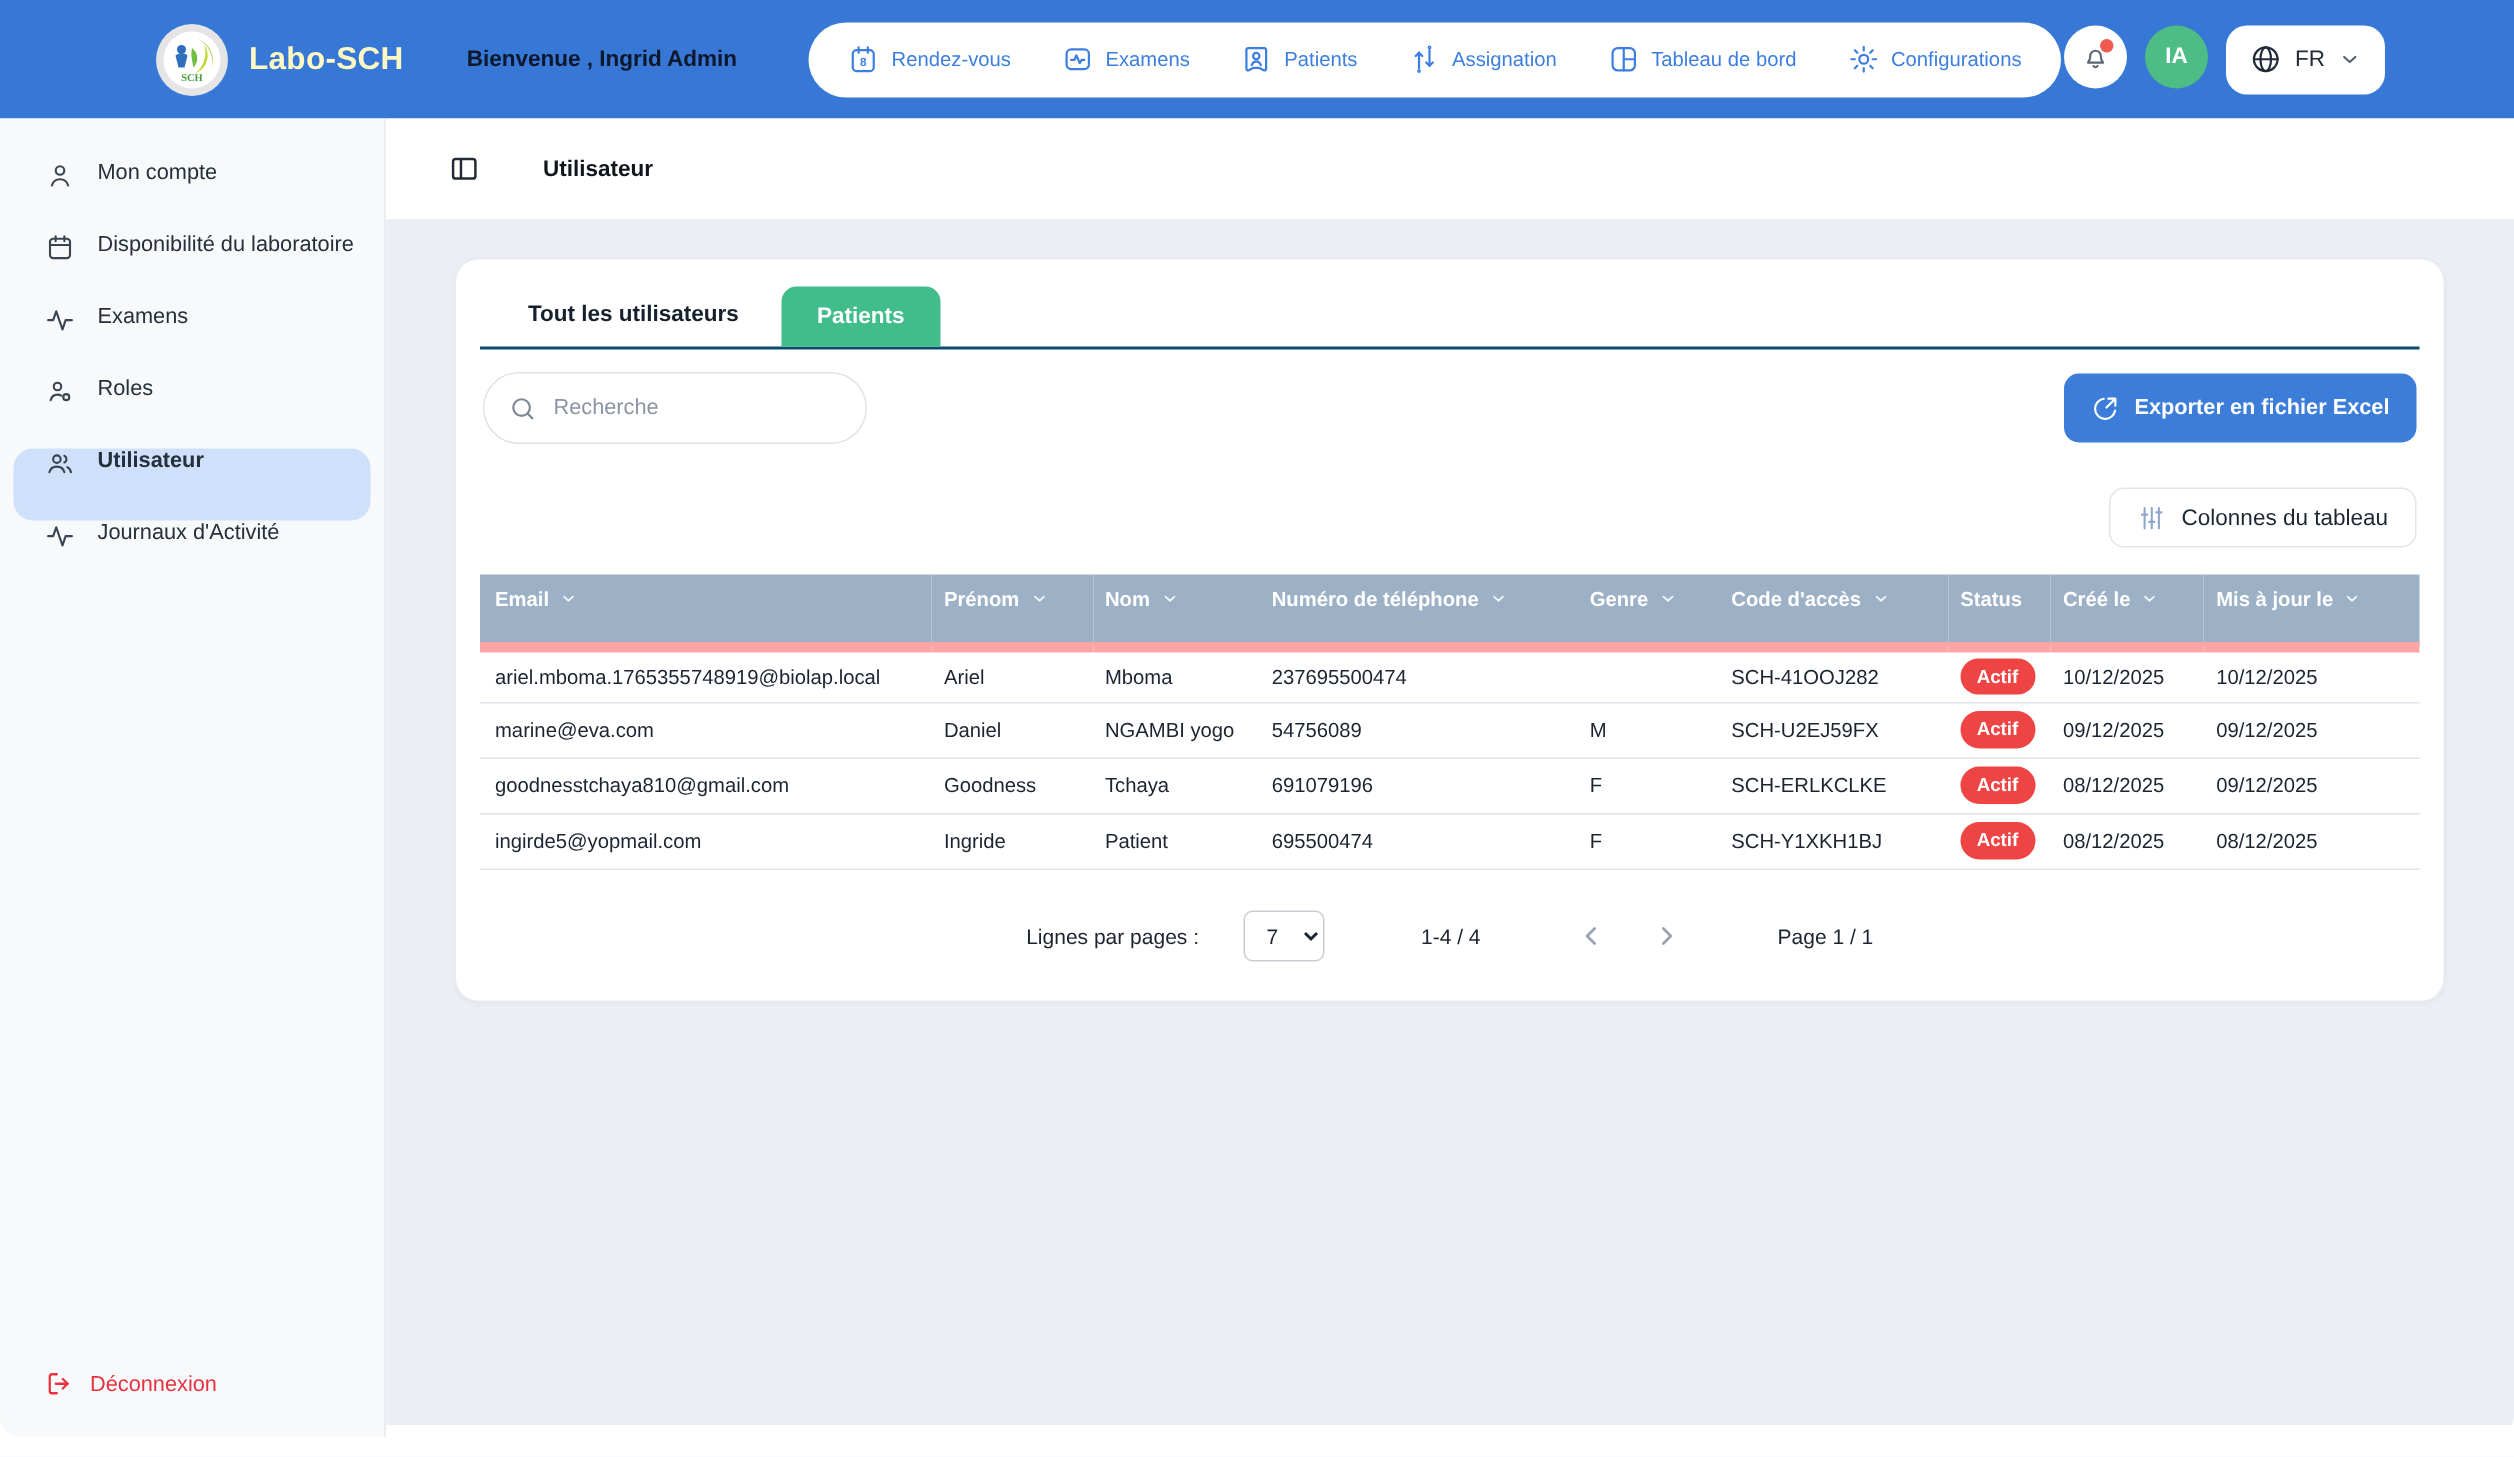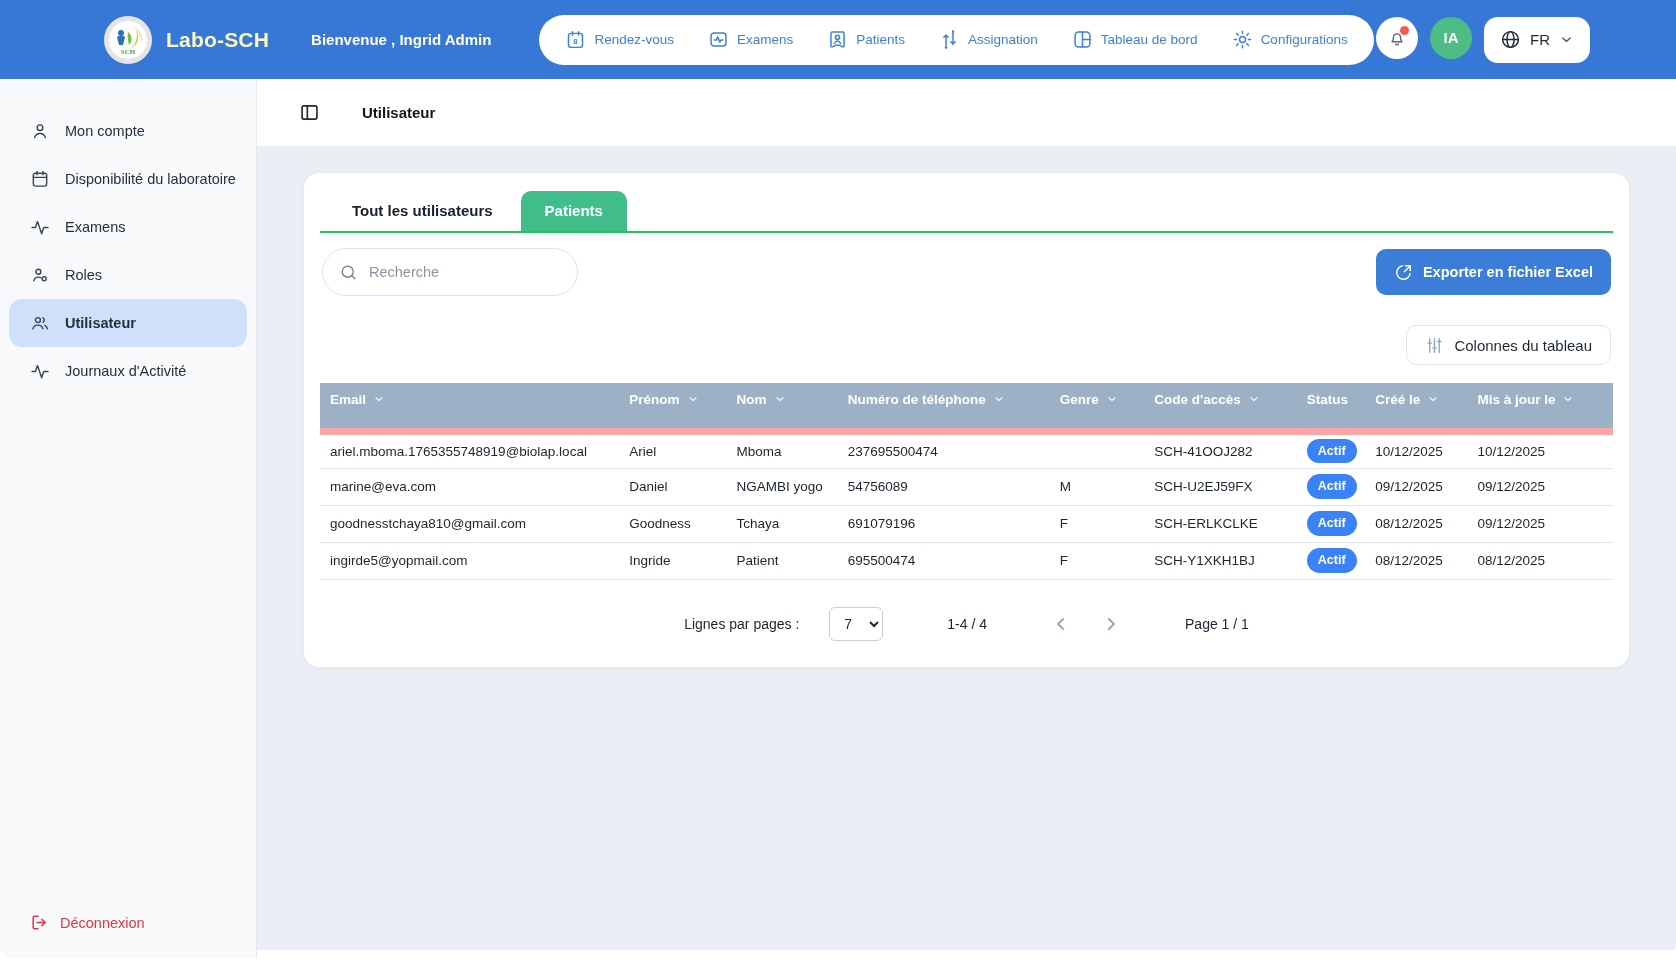--- a/index.html
+++ b/index.html
@@ -4,54 +4,54 @@
 <style>
   * { margin:0; padding:0; box-sizing:border-box; }
   html,body { width:1676px; height:971px; background:#fff; font-family:"Liberation Sans", sans-serif; overflow:hidden; }
   .app { width:1676px; height:958px; border-radius:0 0 14px 14px; overflow:hidden; background:#fff; display:flex; flex-direction:column; }
 
   
   .topbar { height:79px; background:#3777d6; display:flex; align-items:center; padding:0 86px 0 104px; flex:0 0 auto; }
   .brand-wrap { display:flex; align-items:center; gap:14px; }
   .logo-circle { width:48px; height:48px; border-radius:50%; background:#e5e5e5; display:flex; align-items:center; justify-content:center; overflow:hidden; }
   .brand { color:#fef9c3; font-size:21px; font-weight:bold; letter-spacing:.2px; }
-  .welcome { color:#ffffff; font-size:15px; font-weight:bold; margin-left:42px; white-space:nowrap; }
+  .welcome { color:#0f172a; font-size:15px; font-weight:bold; margin-left:42px; white-space:nowrap; }
   .nav-pill { background:#fff; border-radius:26px; height:50px; display:flex; align-items:center; padding:0 26px; gap:34px; margin-left:48px; }
   .nav-item { display:flex; align-items:center; gap:8px; color:#3d7fe0; font-size:13.5px; cursor:pointer; white-space:nowrap; }
   .nav-item .ic { color:#3d7fe0; }
   .top-right { display:flex; align-items:flex-start; gap:12px; margin-left:auto; }
   .bell-btn { width:42px; height:42px; border-radius:50%; background:#fff; display:flex; align-items:center; justify-content:center; position:relative; color:#5b6676; }
   .bell-dot { position:absolute; top:9px; right:9px; width:9px; height:9px; border-radius:50%; background:#f05a4f; }
   .avatar { width:42px; height:42px; border-radius:50%; background:#4dbd85; color:#fff; font-size:15px; font-weight:bold; display:flex; align-items:center; justify-content:center; }
   .lang-pill { background:#fff; border-radius:14px; height:46px; display:flex; align-items:center; gap:9px; padding:0 16px; color:#222b38; font-size:15px; font-weight:500; }
 
   .ic { display:inline-flex; }
   .ic svg { display:block; }
 
   
   .body-row { flex:1; display:flex; min-height:0; }
 
   
   .sidebar { width:257px; background:#f8f9fa; border-right:1px solid #e7e9ec; position:relative; padding-top:28px; flex:0 0 auto; }
-  .side-item { height:48px; margin:0 9px 0 9px; display:flex; align-items:center; gap:15px; padding-left:21px; border-radius:13px; color:#26303c; font-size:14.5px; cursor:pointer; }
+  .side-item { height:48px; margin:0 9px 0 9px; display:flex; align-items:flex-start; gap:15px; padding-left:21px; border-radius:13px; color:#26303c; font-size:14.5px; cursor:pointer; }
   .side-item .ic { color:#3a4552; }
   .side-item.active { background:#cfe1fa; }
   .logout { position:absolute; left:30px; bottom:26px; display:flex; align-items:center; gap:11px; color:#e8323f; font-size:14.5px; cursor:pointer; }
 
   
   .main { flex:1; display:flex; flex-direction:column; min-width:0; }
   .page-head { height:67px; background:#fff; display:flex; align-items:center; padding-left:42px; flex:0 0 auto; }
   .page-head .ic { color:#222b36; cursor:pointer; }
   .page-title { font-size:15px; font-weight:bold; color:#10161d; margin-left:42px; }
   .content { flex:1; background:#ebeff5; padding:26px 46px 0 46px; margin-bottom:8px; overflow:hidden; }
 
   .card { background:#fff; border:1px solid #e8ecf1; border-radius:16px; box-shadow:0 1px 3px rgba(30,41,59,.05); padding:18px 16px 26px 16px; }
 
   
-  .tabs { display:flex; align-items:center; border-bottom:2px solid #22c55e; padding:0 0 0 14px; }
+  .tabs { display:flex; align-items:flex-start; border-bottom:2px solid #0c4a6e; padding:0 0 0 14px; }
   .tab { font-size:15px; font-weight:bold; color:#16212d; padding:10px 18px 12px 18px; cursor:pointer; }
   .tab.active { background:#41bd8b; color:#fff; border-radius:10px 10px 0 0; padding:11px 24px 12px 24px; margin-left:10px; }
 
   
   .toolbar { display:flex; align-items:center; justify-content:space-between; margin-top:15px; padding:0 2px; }
   .search-box { width:256px; height:48px; border:1.5px solid #dfe3e8; border-radius:24px; display:flex; align-items:center; padding:0 16px; gap:11px; background:#fff; color:#7c8795; }
   .search-box input { border:none; outline:none; font-size:14.5px; color:#303a46; width:170px; font-family:"Liberation Sans", sans-serif; background:transparent; }
   .search-box input::placeholder { color:#8a94a3; }
   .btn-primary { height:46px; background:#3b7dd8; color:#fff; border:none; border-radius:10px; font-size:14.5px; font-weight:bold; display:flex; align-items:center; gap:10px; padding:0 18px; cursor:pointer; font-family:"Liberation Sans", sans-serif; }
 
@@ -61,21 +61,21 @@
 
   
   table { width:100%; border-collapse:collapse; margin-top:18px; table-layout:fixed; }
   thead th { background:#9db1c6; color:#fff; font-size:13.5px; font-weight:bold; text-align:left; height:48px; padding:0 6px 12px 8px; cursor:pointer; }
   thead th:first-child { padding-left:10px; }
   thead th .th-inner { display:flex; align-items:center; gap:7px; }
   thead th .sort { opacity:.85; display:inline-flex; }
   tbody td { font-size:13.5px; color:#1b2430; height:37px; padding:0 6px 0 8px; border-bottom:1px solid #dde3ea; background:#fff; white-space:nowrap; overflow:hidden; }
   tbody tr:first-child td { border-top:7px solid #fca5a5; }
   tbody td:first-child { padding-left:10px; }
-  .badge { display:inline-block; background:#3b82f6; color:#fff; font-size:12.5px; font-weight:bold; border-radius:14px; padding:6px 11px; line-height:1; }
+  .badge { display:inline-block; background:#ef4444; color:#fff; font-size:12.5px; font-weight:bold; border-radius:14px; padding:6px 11px; line-height:1; }
 
   
   .pagination { display:flex; align-items:center; justify-content:center; gap:30px; margin-top:27px; font-size:14px; color:#1b2430; }
   .pagination select { width:54px; height:34px; border:1px solid #c9ced6; border-radius:6px; font-size:14px; padding-left:10px; color:#1b2430; font-family:"Liberation Sans", sans-serif; background:#fff; }
   .page-chev { color:#9aa3af; cursor:pointer; display:inline-flex; }
   .pg-gap { width:4px; }
 </style>
 </head>
 <body>
 

